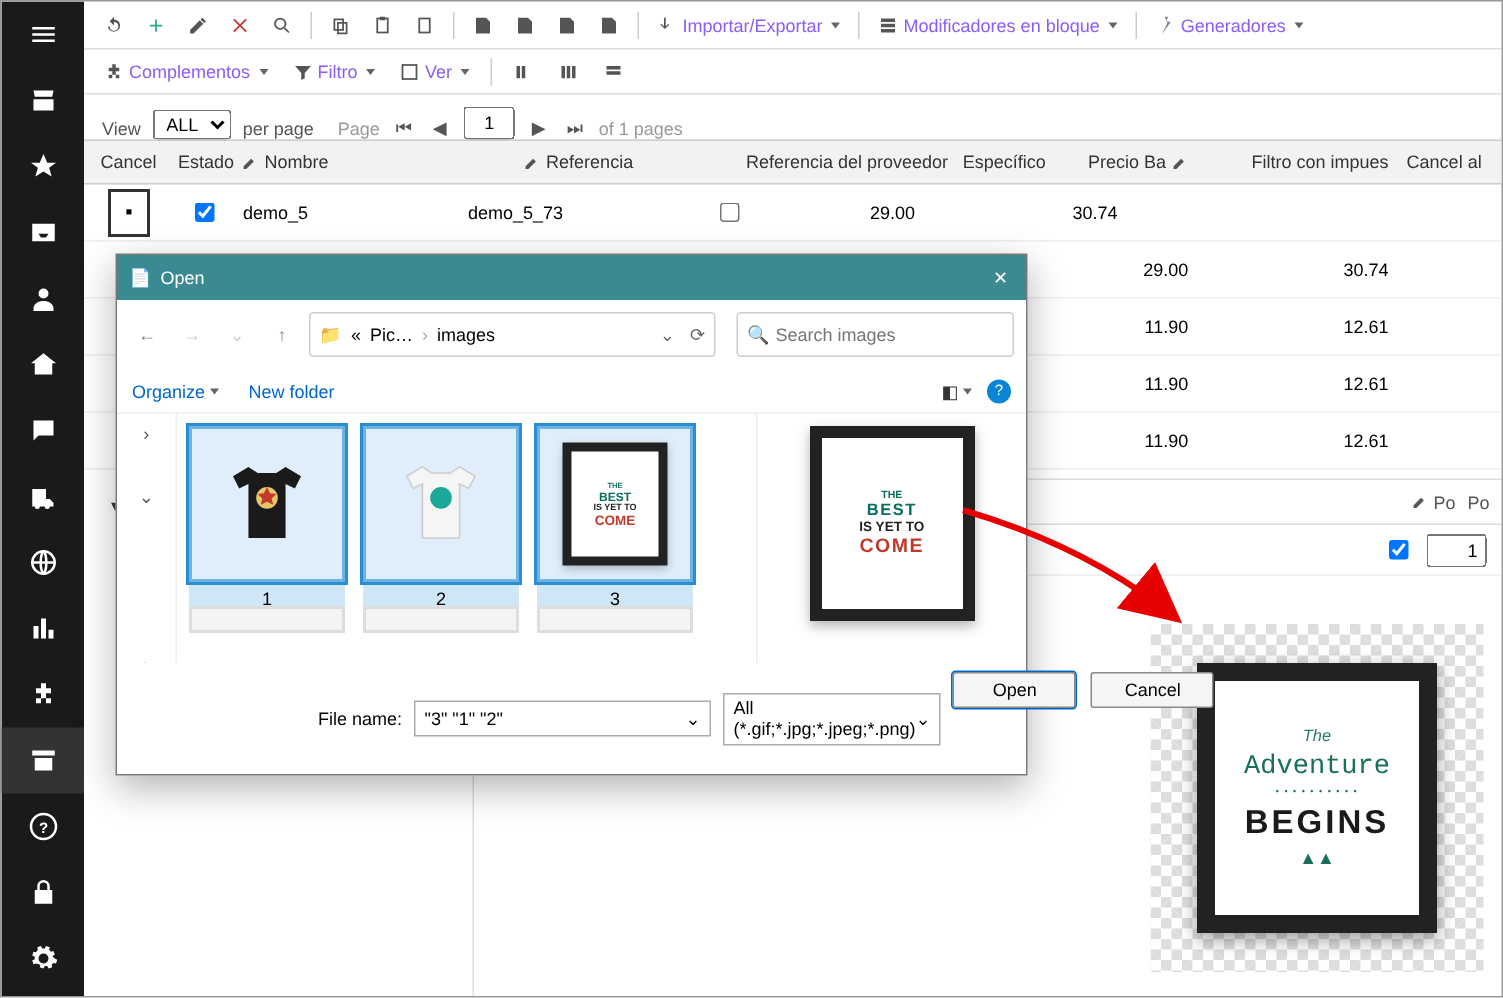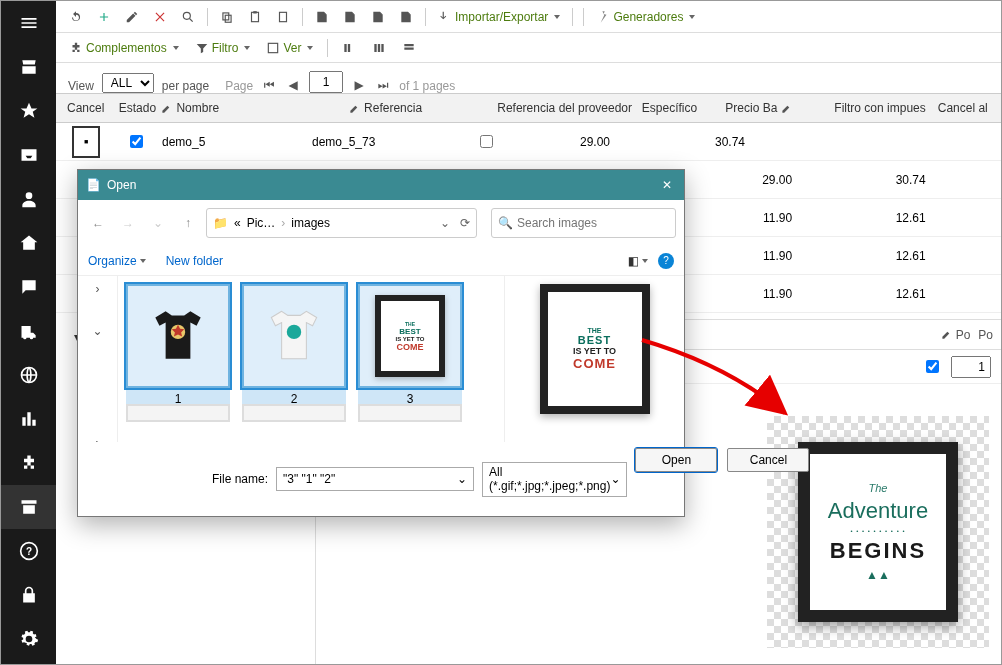--- a/index.html
+++ b/index.html
@@ -7,21 +7,21 @@
 
 .left-rail { position: absolute; left: 0; top: 0; width: 55px; height: 665px; background: #1a1a1a; display: flex; flex-direction: column; align-items: center; padding-top: 0; }
 .rail-btn { width: 55px; height: 44px; display: flex; align-items: center; justify-content: center; color: #fff; cursor: pointer; }
 .rail-btn svg { width: 20px; height: 20px; fill: #fff; }
 .rail-btn.active { background: #333; }
 
 .main { position: absolute; left: 55px; top: 0; right: 0; height: 665px; display: flex; flex-direction: column; }
 
 .toolbar { height: 32px; border-bottom: 1px solid #ddd; display: flex; align-items: center; padding: 0 8px; gap: 4px; }
 .toolbar2 { height: 30px; border-bottom: 1px solid #ddd; display: flex; align-items: center; padding: 0 8px; gap: 6px; }
-.tb-btn { display: inline-flex; align-items: center; gap: 3px; padding: 3px 5px; cursor: pointer; border-radius: 2px; color: #4d7c0f; }
+.tb-btn { display: inline-flex; align-items: center; gap: 3px; padding: 3px 5px; cursor: pointer; border-radius: 2px; color: #8b5cf6; }
 .tb-btn svg { width: 14px; height: 14px; }
 .tb-sep { width: 1px; height: 18px; background: #ccc; margin: 0 3px; }
 .caret::after { content: ''; display: inline-block; border-top: 4px solid #666; border-left: 3px solid transparent; border-right: 3px solid transparent; margin-left: 3px; vertical-align: middle; }
 
 .pager-row { height: 30px; display: flex; align-items: flex-end; padding: 0 12px; gap: 8px; color: #555; }
 .pager-row select { padding: 1px 4px; }
 .pager-row input { width: 34px; text-align: center; padding: 2px; }
 .pg-btn { width: 16px; height: 16px; display: inline-flex; align-items: center; justify-content: center; cursor: pointer; }
 
 .grid { flex: 0 0 auto; }
@@ -53,21 +53,21 @@
 .pos-row { height: 34px; border-bottom: 1px solid #eee; display: flex; align-items: center; padding: 0 10px; gap: 12px; justify-content: flex-end; }
 .pos-row input[type=text] { width: 40px; text-align: right; padding: 2px 4px; }
 
 .preview { position: absolute; right: 12px; top: 66px; width: 222px; height: 232px;
   background-image: linear-gradient(45deg,#ddd 25%,transparent 25%),linear-gradient(-45deg,#ddd 25%,transparent 25%),linear-gradient(45deg,transparent 75%,#ddd 75%),linear-gradient(-45deg,transparent 75%,#ddd 75%);
   background-size: 14px 14px; background-position: 0 0,0 7px,7px -7px,-7px 0; background-color: #fff;
   display: flex; align-items: center; justify-content: center; }
 .preview-frame { width: 160px; height: 180px; background: #222; padding: 12px; box-shadow: 0 4px 12px rgba(0,0,0,.4); }
 .preview-mat { width: 100%; height: 100%; background: #fff; display: flex; flex-direction: column; align-items: center; justify-content: center; gap: 4px; font-family: Georgia, serif; }
 .adv-the { font-size: 11px; color: #2a7a6a; font-style: italic; }
-.adv-adventure { font-size: 22px; color: #1a6e5d; font-family: Liberation Sans, sans-serif; }
+.adv-adventure { font-size: 18px; color: #1a6e5d; font-family: Liberation Mono, monospace; }
 .adv-begins { font-size: 22px; color: #1a1a1a; font-weight: 900; letter-spacing: 2px; }
 .dim-label { position: absolute; top: 74px; right: 155px; background: #fff; border: 1px solid #999; padding: 2px 6px; font-size: 11px; }
 .prev-tools span, .prev-ext { width: 18px; height: 18px; display: flex; align-items: center; justify-content: center; color: #555; cursor: pointer; }
 .prev-ext { position: absolute; right: 18px; top: 103px; }
 .prev-full { position: absolute; right: 18px; top: 73px; }
 
 
 .filedlg { position: absolute; left: 76px; top: 168px; width: 608px; height: 348px; background: #fff; border: 1px solid #777; box-shadow: 0 8px 24px rgba(0,0,0,.3); display: flex; flex-direction: column; }
 .fd-title { height: 30px; background: #3a8a92; color: #fff; display: flex; align-items: center; padding: 0 8px; justify-content: space-between; }
 .fd-title-left { display: flex; align-items: center; gap: 6px; }
@@ -269,20 +269,28 @@
         </svg>
       </span>
     <span class="tb-sep"></span>
     <span class="tb-btn caret">
         <svg viewBox="0 0 24 24">
           <path fill="#555" d="M8 3v10l-3-3-1 1 5 5 5-5-1-1-3 3V3z"></path>
         </svg>
         <span>Importar/Exportar</span>
       </span>
     <span class="tb-sep"></span>
+    <span class="tb-btn caret">
+        <svg viewBox="0 0 24 24">
+          <rect x="4" y="4" width="16" height="4" fill="#555"></rect>
+          <rect x="4" y="10" width="16" height="4" fill="#555"></rect>
+          <rect x="4" y="16" width="16" height="4" fill="#555"></rect>
+        </svg>
+        <span>Modificadores en bloque</span>
+      </span>
     <span class="tb-sep"></span>
     <span class="tb-btn caret">
         <svg viewBox="0 0 24 24">
           <path fill="#888" d="M11 2l3 7-6 13 10-14-5-1 2-5z"></path>
         </svg>
         <span>Generadores</span>
       </span>
   </div>
 
   <div class="toolbar2">

